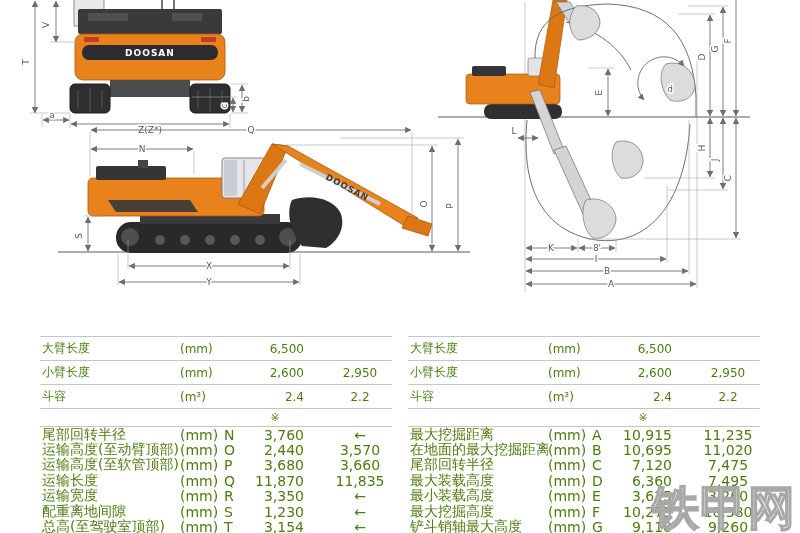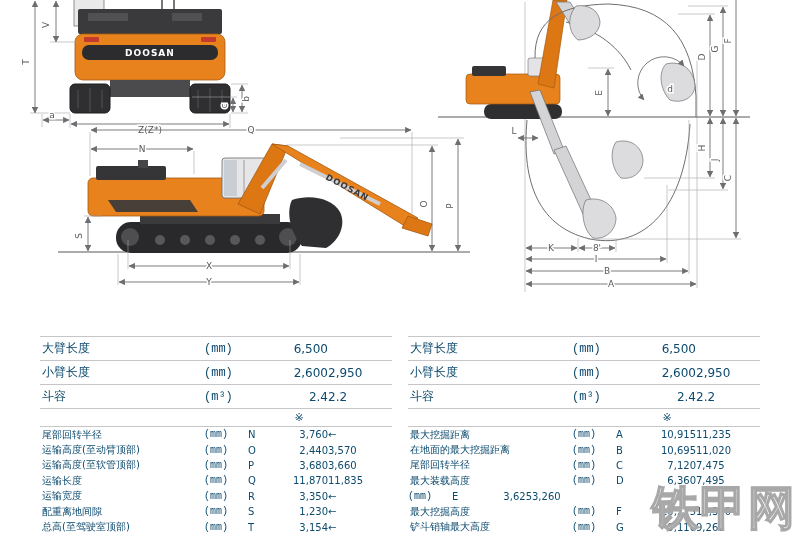--- a/index.html
+++ b/index.html
@@ -9,30 +9,30 @@
   .dline{stroke:#6d6e71;stroke-width:0.9;fill:none;}
   .ext{stroke:#a4a5a8;stroke-width:0.6;fill:none;}
   .env{stroke:#6d6e71;stroke-width:1;fill:none;}
   .gnd{stroke:#58595b;stroke-width:1.1;fill:none;}
   .dlabel{font-size:9px;fill:#58595b;paint-order:stroke;stroke:#ffffff;stroke-width:3px;font-family:"DejaVu Sans","Liberation Sans",sans-serif;}
   .brandtxt{font-weight:bold;letter-spacing:1px;font-family:"DejaVu Sans","Liberation Sans",sans-serif;}
   .bucket{fill:#dcdcde;stroke:#6d6e71;stroke-width:0.7;}
   .armgray{fill:#d4d4d6;stroke:#6d6e71;stroke-width:0.7;}
   
   .spec-table{position:absolute;top:336px;width:352px;border-top:1px solid #c6c6c8;}
-  .row{display:flex;align-items:center;color:#0c4a6e;}
+  .row{display:flex;align-items:center;color:#4d7c0f;}
   .row-cfg{height:23px;border-bottom:1px solid #c6c6c8;font-size:12px;}
   .row-note{height:17px;border-bottom:1px solid #c6c6c8;font-size:11px;}
-  .row-data{height:15.4px;font-size:10px;}
+  .row-data{height:15.4px;font-size:14px;}
   .c{overflow:hidden;white-space:nowrap;}
   .c-name{flex:1;padding-left:2px;}
-  .c-unit{width:44px;font-family:Liberation Mono, monospace;}
+  .c-unit{width:44px;}
   .c-letter{width:22px;}
   .c-v1{width:58px;text-align:right;}
-  .c-v2{width:64px;text-align:left;}
+  .c-v2{width:64px;text-align:center;margin-left:24px;}
   .c-note{text-align:center;}
   .watermark{position:absolute;left:652px;top:477px;font-size:47px;font-weight:bold;
     color:#ffffff;-webkit-text-stroke:1.5px #a8a8a8;text-shadow:0 0 1px #9a9a9a;
     letter-spacing:1px;white-space:nowrap;z-index:6;
     font-family:"DejaVu Sans","Liberation Sans",sans-serif;}
 </style>
 </head>
 <body>
 
 <div class="page">
@@ -349,20 +349,21 @@
         <div class="c c-v2">7,475</div>
       </div>
       <div class="row row-data">
         <div class="c c-name">最大装载高度</div>
         <div class="c c-unit">(mm)</div>
         <div class="c c-letter">D</div>
         <div class="c c-v1">6,360</div>
         <div class="c c-v2">7,495</div>
       </div>
       <div class="row row-data">
+        <div class="c c-name">最小装载高度</div>
         <div class="c c-unit">(mm)</div>
         <div class="c c-letter">E</div>
         <div class="c c-v1">3,625</div>
         <div class="c c-v2">3,260</div>
       </div>
       <div class="row row-data">
         <div class="c c-name">最大挖掘高度</div>
         <div class="c c-unit">(mm)</div>
         <div class="c c-letter">F</div>
         <div class="c c-v1">10,275</div>

